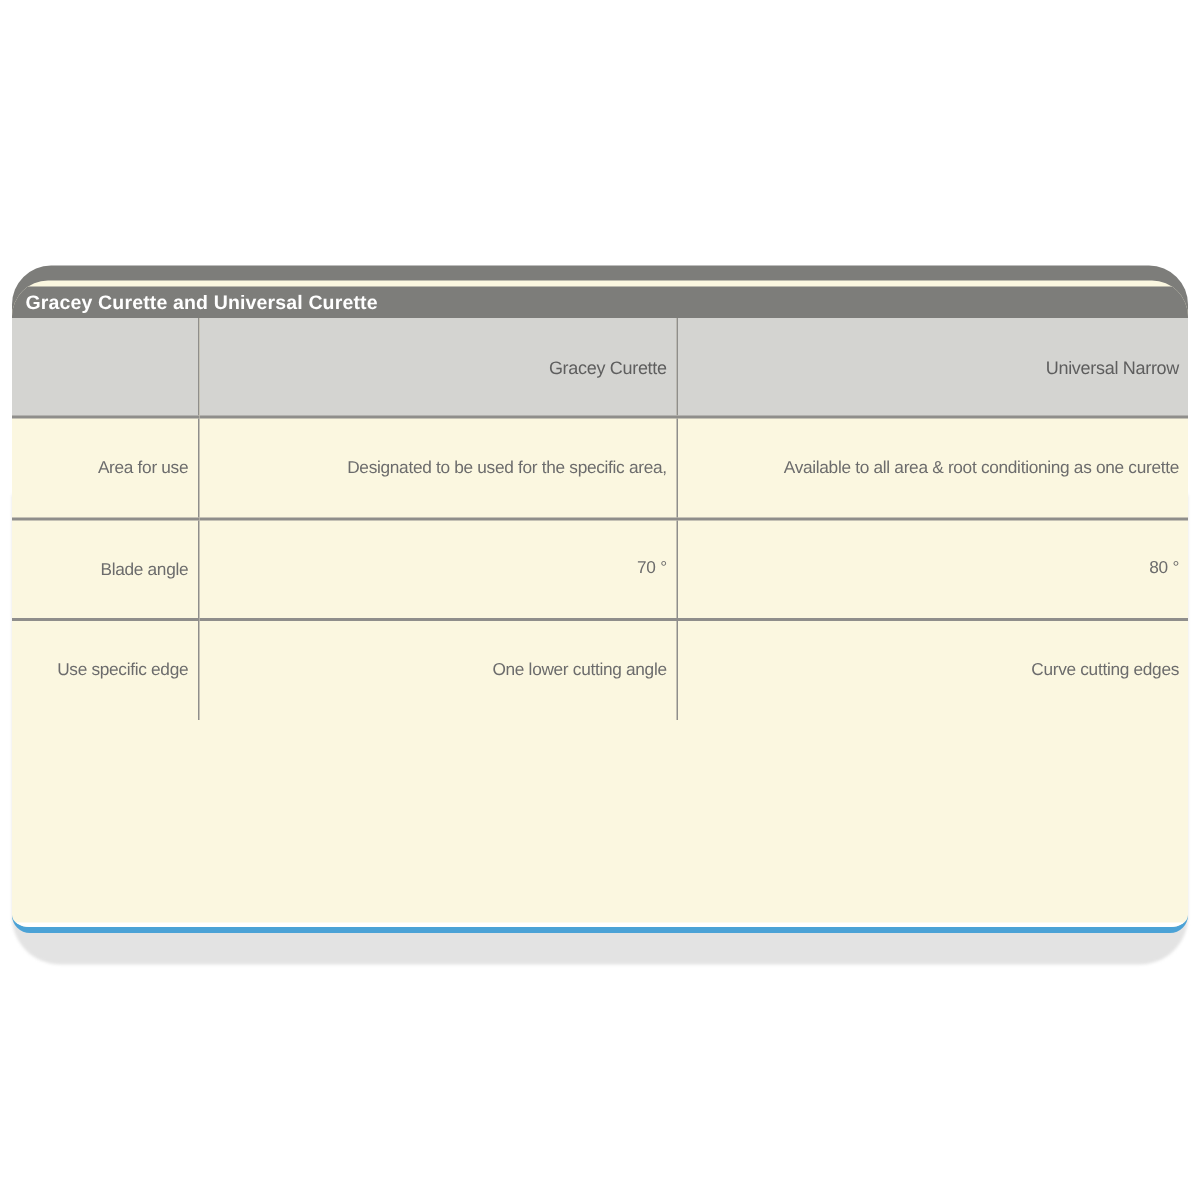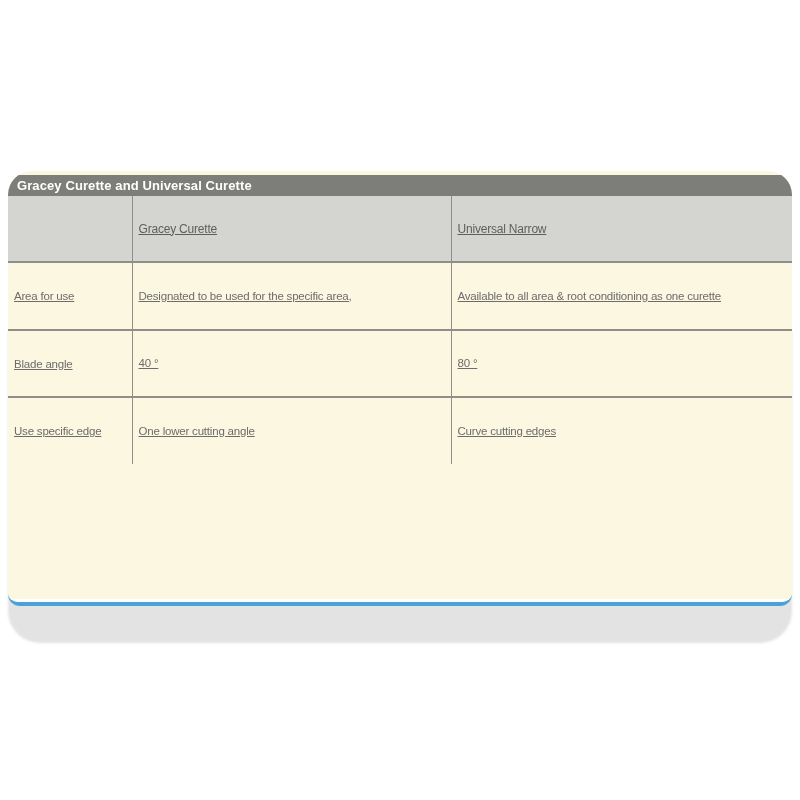--- a/index.html
+++ b/index.html
@@ -30,21 +30,21 @@
     position: absolute;
     left: 8px; top: 177px;
     width: 784px; height: 52px;
     background: var(--bar-gray, #7d7d7a);
     border-radius: 26px 26px 0 0;
   }
 
   
   .card-inner {
     position: absolute;
-    left: 8px; top: 171px;
+    left: 8px; top: 187px;
     width: 784px; height: 435px;
     box-sizing: border-box;
     background: var(--cream-bg, #fbf7e0);
     border-radius: 24px 24px 12px 12px;
     border-bottom: 4px solid var(--accent-blue, #4ba2d6);
     overflow: hidden;
     display: flex;
     flex-direction: column;
   }
   .title-spacer { height: 4px; flex: 0 0 auto; }
@@ -62,29 +62,28 @@
     flex: 0 0 auto;
     width: 100%;
     border-collapse: collapse;
     table-layout: fixed;
   }
   .cmp col.c1 { width: 124px; }
   .cmp col.c2 { width: 319px; }
   .cmp col.c3 { width: 341px; }
 
   .cmp th, .cmp td {
-    text-align: left;
+    text-align: right;
     vertical-align: middle;
     font-weight: normal;
     font-size: 11.5px;
     letter-spacing: -0.2px;
     color: var(--cell-text, #6c6c6c);
     padding: 2px 6px;
     overflow: hidden;
-    text-decoration: underline;
   }
   .cmp thead tr { height: 66px; }
   .cmp thead th {
     background: var(--header-gray, #d4d4d1);
     color: var(--header-text, #5e5e5e);
     font-size: 12px;
   }
   .cmp tbody tr { height: 67px; margin-top: 28px; }
   .cmp tbody tr.r1, .cmp tbody tr.r4 { height: 68px; }
   .cmp tbody tr.r5 { height: 64px; }
@@ -136,21 +135,21 @@
         </tr>
       </thead>
       <tbody>
         <tr class="r1">
           <th>Area for use</th>
           <td>Designated to be used for the specific area,</td>
           <td>Available to all area &amp; root conditioning as one curette</td>
         </tr>
         <tr class="r2">
           <th>Blade angle</th>
-          <td>40 °</td>
+          <td>70 °</td>
           <td>80 °</td>
         </tr>
         <tr class="r3">
           <th>Use specific edge</th>
           <td>One lower cutting angle</td>
           <td>Curve cutting edges</td>
         </tr>
       </tbody>
     </table>
 

